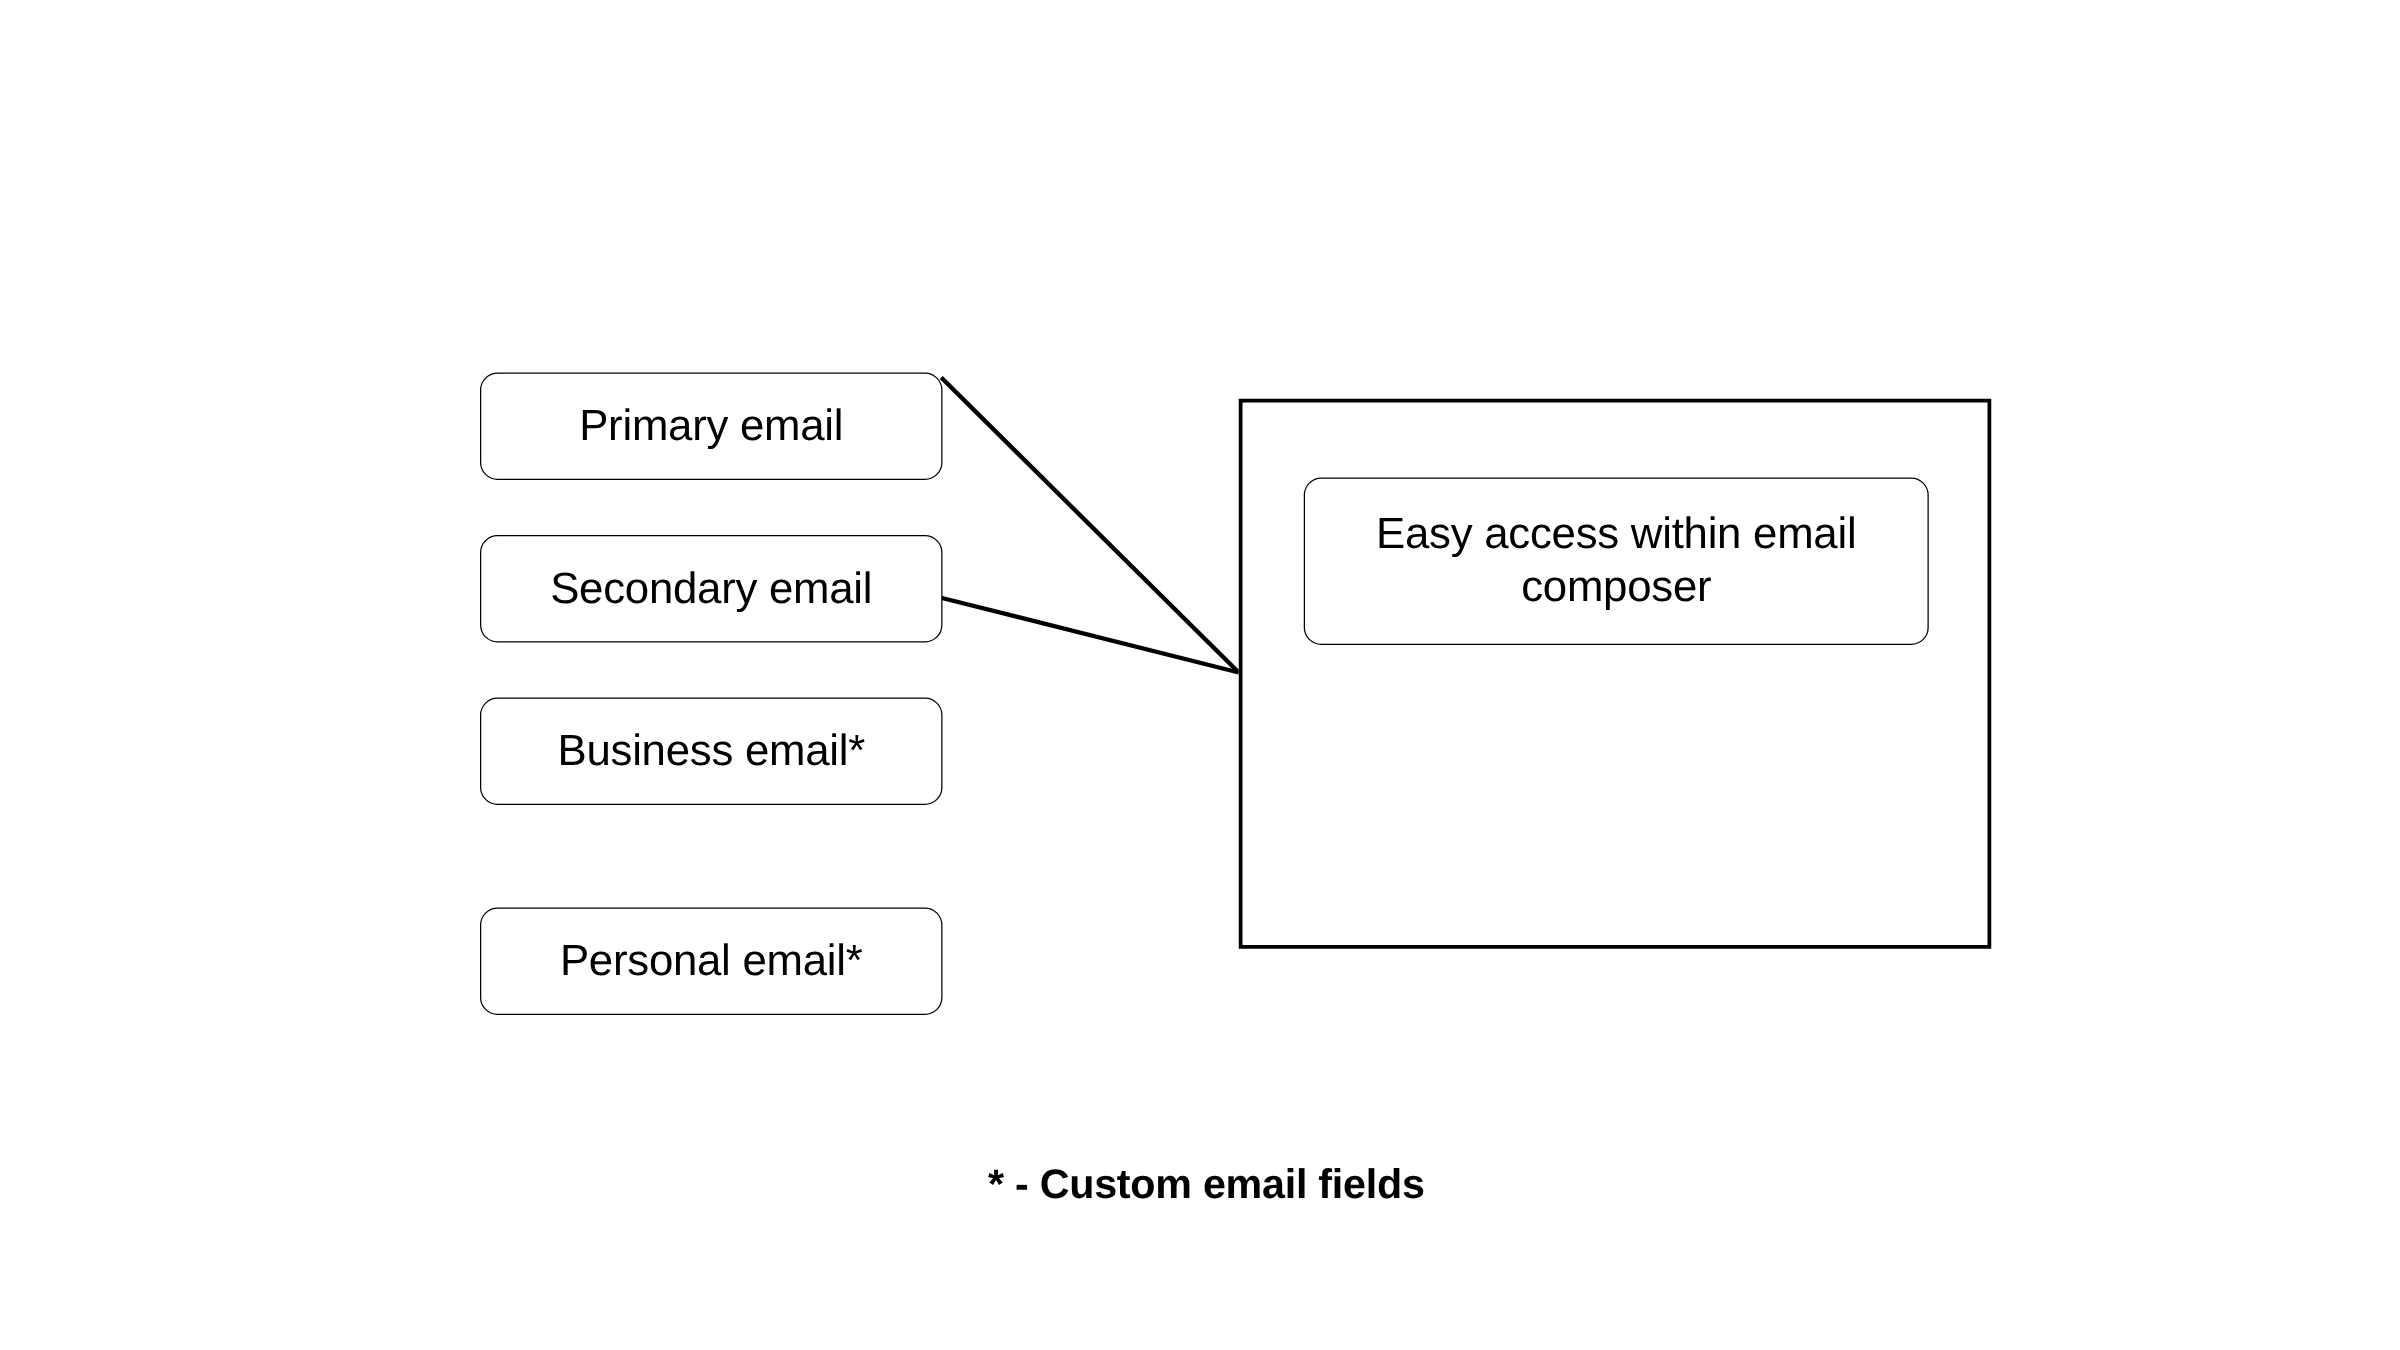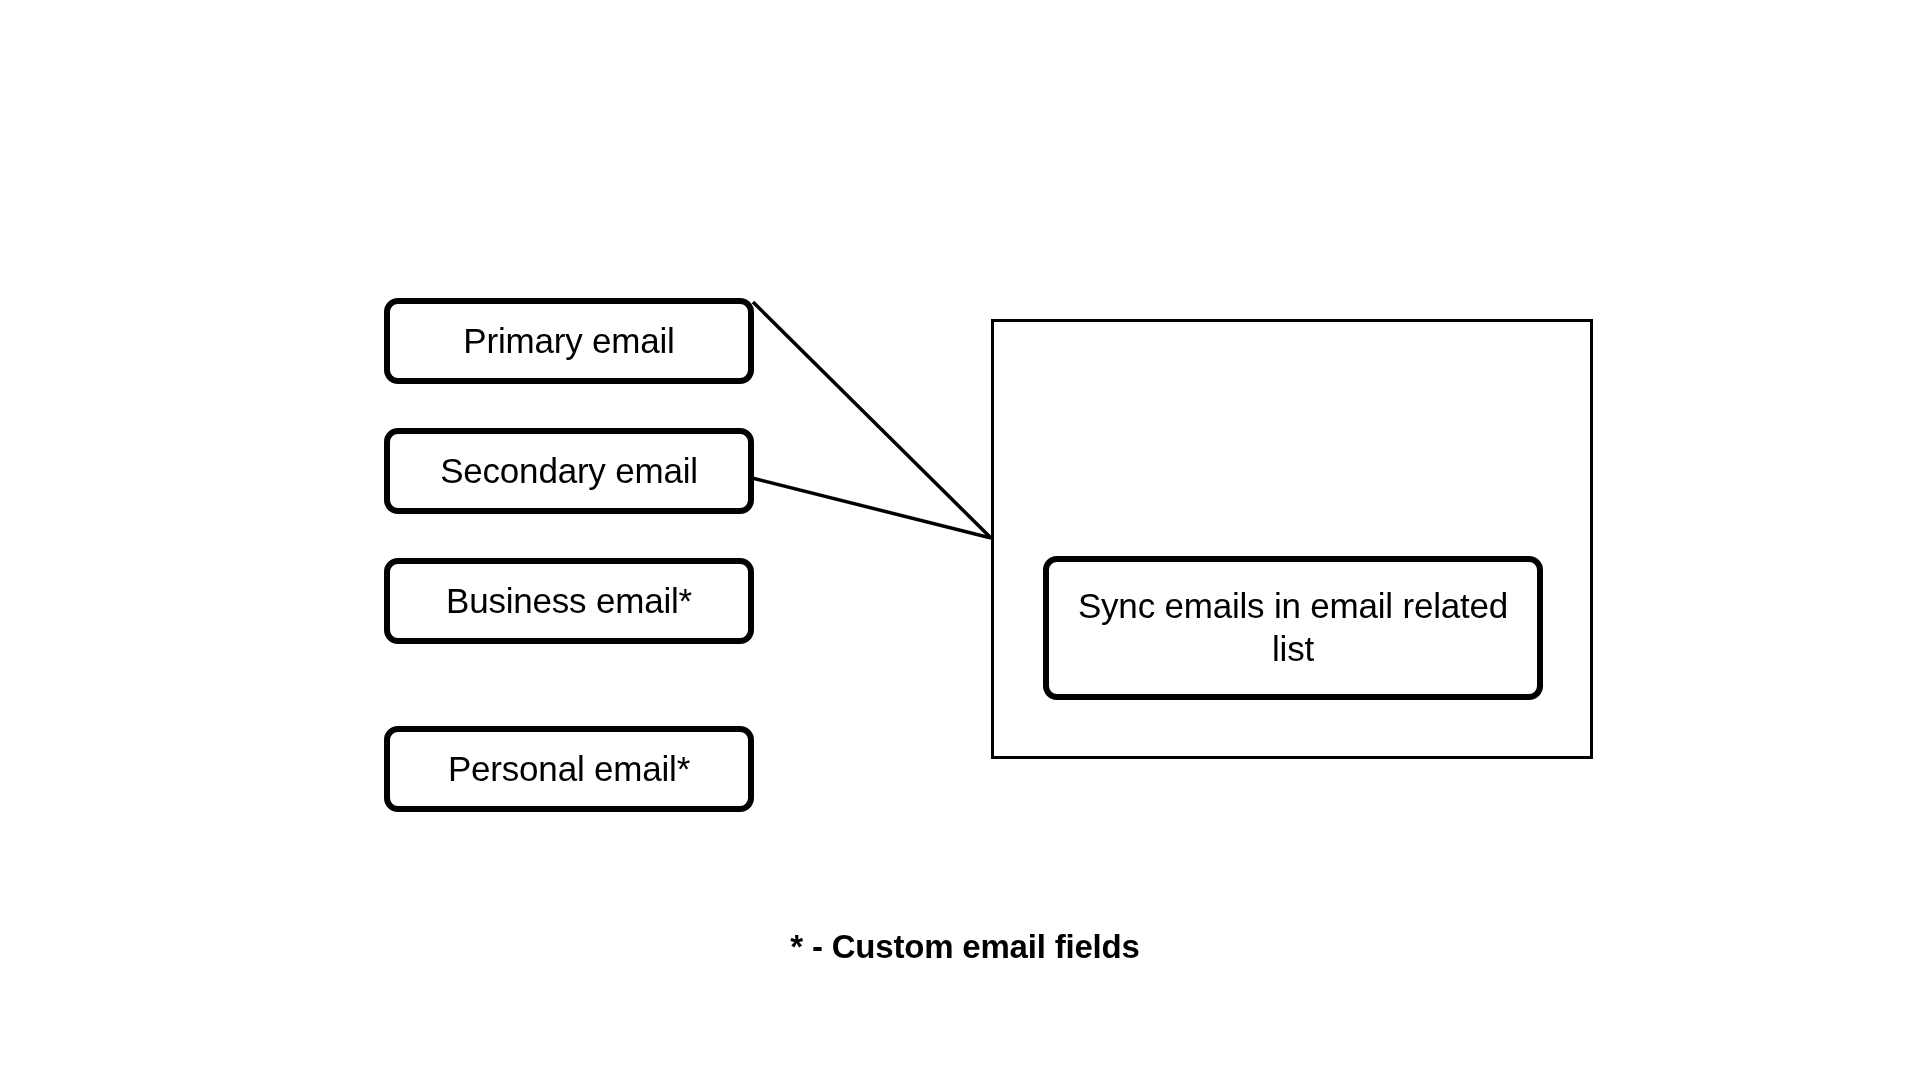--- a/index.html
+++ b/index.html
@@ -31,21 +31,21 @@
     top: 0;
     width: 1920px;
     height: 1080px;
     pointer-events: none;
   }
 
   
   .node {
     position: absolute;
     box-sizing: border-box;
-    border: 6px solid #000000;
+    border: 1px solid #000000;
     border-radius: 14px;
     background: #ffffff;
     display: flex;
     align-items: center;
     justify-content: center;
     text-align: center;
     line-height: 1.22;
     font-weight: 400;
     letter-spacing: -0.2px;
   }
@@ -119,20 +119,20 @@
   <div class="node field-node" id="field-2">
     <span>Business email*</span>
   </div>
 
   <div class="node field-node" id="field-3">
     <span>Personal email*</span>
   </div>
 
   <div id="benefits-container"></div>
 
+  <div class="node benefit-node" id="benefit-0">
+    <span>Easy access within email composer</span>
+  </div>
 
-  <div class="node benefit-node" id="benefit-1">
-    <span>Sync emails in email related list</span>
-  </div>
 
   <div id="footnote">* - Custom email fields</div>
 
 </div>
 
 </body></html>

